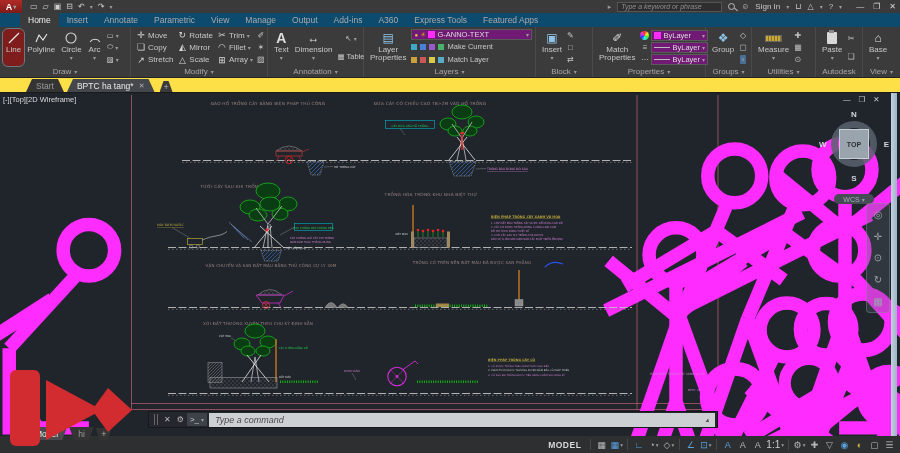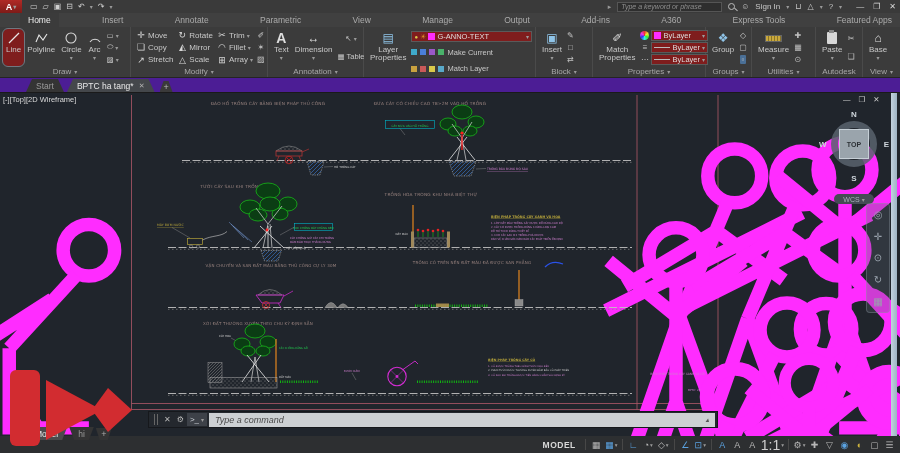--- a/index.html
+++ b/index.html
@@ -12,50 +12,50 @@
   .qat{display:flex;align-items:center;gap:5px;margin-left:8px;font-size:8px;color:#cfcfcf;}
   .qat span{cursor:default;}
   .tb-title{position:absolute;left:318px;top:0;height:13px;display:flex;align-items:center;gap:10px;color:#d6d6d6;font-size:8.5px;}
   .tb-right{position:absolute;right:4px;top:0;height:13px;display:flex;align-items:center;gap:6px;}
   .searchbox{display:flex;align-items:center;gap:3px;background:#2e2e2e;border:1px solid #555;height:10px;width:105px;padding:0 3px;color:#8f8f8f;font-style:italic;font-size:7px;}
   .binoc{width:7px;height:7px;border:1px solid #bbb;border-radius:50%;position:relative;}
   .binoc::after{content:"";position:absolute;left:5px;top:5px;width:4px;height:1px;background:#bbb;transform:rotate(40deg);}
   .winbtns{display:flex;gap:9px;color:#d8d8d8;font-size:8px;margin-left:8px;}
 
   
-  .tabrow{position:absolute;left:0;top:13px;width:900px;height:14px;background:#404040;display:flex;align-items:flex-end;padding-left:20px;justify-content:space-between;}
+  .tabrow{position:absolute;left:0;top:13px;width:900px;height:14px;background:#0c4a6e;display:flex;align-items:flex-end;padding-left:20px;}
   .rtab{height:14px;display:flex;align-items:center;padding:0 8px;font-size:8.5px;color:#ababab;}
   .rtab.active{background:#3b3b3b;color:#eee;}
 
   
   .ribbon{position:absolute;left:0;top:27px;width:900px;height:51px;background:#3b3b3b;display:flex;border-bottom:1px solid #242424;}
   .panel{display:flex;flex-direction:column;border-right:1px solid #4a4a4a;}
   .pbody{flex:1;display:flex;align-items:stretch;padding:2px 3px 0;}
   .pfoot{height:11px;font-size:8px;color:#a8a8a8;display:flex;align-items:center;justify-content:center;gap:3px;}
   .caret{font-size:6px;color:#9a9a9a;}
   .bigbtn{display:flex;flex-direction:column;align-items:center;padding:1px 3px;color:#ccc;}
   .bigbtn .bico{height:16px;display:flex;align-items:center;justify-content:center;font-size:12px;color:#dedede;}
   .blabel{font-size:8px;line-height:8px;text-align:center;color:#c8c8c8;white-space:nowrap;}
   .sel{background:#7f1d1d;outline:1px solid #707780;border-radius:5px;}
   .mcol{display:flex;flex-direction:column;justify-content:space-around;padding:0 2px;}
   .mitem{display:flex;align-items:center;gap:2px;font-size:8px;color:#c8c8c8;height:12px;white-space:nowrap;}
   .mico{font-size:9px;width:10px;text-align:center;color:#d8d8d8;}
   .minicol{display:flex;flex-direction:column;justify-content:space-around;align-items:center;padding:0 2px;font-size:8px;color:#c0c0c0;}
-  .combo{display:flex;align-items:center;gap:2px;background:#7f1d1d;border:1px solid #5a5a5a;height:11px;padding:0 2px;font-size:7.5px;color:#ddd;white-space:nowrap;}
+  .combo{display:flex;align-items:center;gap:2px;background:#701a75;border:1px solid #5a5a5a;height:11px;padding:0 2px;font-size:7.5px;color:#ddd;white-space:nowrap;}
   .sw{width:7px;height:7px;background:#FF2CFF;display:inline-block;}
   .linesample{width:16px;height:1px;background:#bbb;display:inline-block;}
   .sq{width:6px;height:6px;display:inline-block;margin-right:1px;}
   .cwheel{width:9px;height:9px;border-radius:50%;background:conic-gradient(#e33,#ee3,#3e3,#3ee,#33e,#e3e,#e33);}
   .ruler{width:17px;height:7px;background:repeating-linear-gradient(90deg,#caa93c 0 2px,#8a7428 2px 3px);border:1px solid #666;}
   .clip{width:10px;height:12px;background:#d8d8d8;border-radius:1px;position:relative;}
   .clip::before{content:"";position:absolute;top:-2px;left:2px;width:5px;height:3px;background:#8a8a8a;}
   .ly{font-size:7.5px;color:#c8c8c8;display:flex;align-items:center;gap:2px;height:12px;}
 
   
-  .filetabs{position:absolute;left:0;top:78px;width:900px;height:15px;background:#4c1d95;display:flex;align-items:flex-end;padding-left:26px;border-bottom:1px solid #1a1a1a;}
+  .filetabs{position:absolute;left:0;top:78px;width:900px;height:15px;background:#fde047;display:flex;align-items:flex-end;padding-left:26px;border-bottom:1px solid #1a1a1a;}
   .ftab{height:13px;display:flex;align-items:center;gap:5px;padding:0 10px;font-size:8.5px;color:#9a9a9a;background:#343434;clip-path:polygon(6px 0,calc(100% - 6px) 0,100% 100%,0 100%);margin-right:3px;}
   .ftab.active{background:#44474b;color:#e8e8e8;}
   .ftab .x{font-size:7px;color:#b0b0b0;}
   .addtab{width:13px;height:11px;background:#3a3a3a;color:#bbb;font-size:9px;display:flex;align-items:center;justify-content:center;margin-left:2px;clip-path:polygon(4px 0,calc(100% - 4px) 0,100% 100%,0 100%);}
 
   
   .canvas{position:absolute;left:0;top:93px;width:900px;height:343px;background:#20252c;}
   .vplabel{position:absolute;left:3px;top:95px;font-size:7.5px;color:#d8d8d8;z-index:5;}
   .vpbtns{position:absolute;left:843px;top:95px;display:flex;gap:8px;color:#d0d0d0;font-size:7.5px;z-index:5;}
   .vcube{position:absolute;left:818px;top:110px;width:72px;height:96px;z-index:5;font-size:8px;color:#cfd6dc;}
@@ -78,21 +78,21 @@
   .cmdup{margin-left:auto;color:#555;font-size:7px;}
 
   
   .statusbar{position:absolute;left:0;top:436px;width:900px;height:17px;background:#2d2f31;display:flex;align-items:center;justify-content:flex-end;padding-right:4px;gap:2px;z-index:20;}
   .sb-model{font-size:8.5px;font-weight:bold;color:#d8d8d8;letter-spacing:.5px;padding:0 5px;}
   .sbi{min-width:13px;height:13px;display:flex;align-items:center;justify-content:center;font-size:9px;color:#b8b8b8;gap:1px;}
   .sbi.blue{color:#5aa2e0;}
   .sbi.yellow{color:#cdb23e;}
   .sbi .caret{font-size:5.5px;}
   .sbsep{width:1px;height:11px;background:#474747;margin:0 2px;}
-  .sb-scale{font-size:14px;color:#cfcfcf;}
+  .sb-scale{font-size:10px;color:#cfcfcf;}
 
   
   .layouttabs{position:absolute;left:26px;top:427px;display:flex;align-items:flex-end;gap:2px;z-index:25;}
   .ltab{height:13px;padding:0 9px;font-size:8.5px;display:flex;align-items:center;clip-path:polygon(0 0,100% 0,calc(100% - 5px) 100%,5px 100%);}
   .ltab.active{background:#4a4a4c;color:#eee;}
   .ltab.idle{background:#343434;color:#9a9a9a;}
   .laddtab{height:12px;width:16px;background:#343434;color:#aaa;font-size:9px;display:flex;align-items:center;justify-content:center;clip-path:polygon(0 0,100% 0,calc(100% - 4px) 100%,4px 100%);}
   .klogo{position:absolute;left:6px;top:368px;z-index:40;}
   .watermark{position:absolute;left:2px;top:439px;z-index:45;color:#e03237;font-size:12.5px;font-weight:bold;letter-spacing:.2px;margin-top:13px;}
 
@@ -338,20 +338,24 @@
           </div>
           <div class="ly">
             <span class="sq" style="background:#c9a23f;"></span>
             <span class="sq" style="background:#c95959;"></span>
             <span class="sq" style="background:#d9c94a;"></span>
             <span class="sq" style="background:#59a9c9;"></span>
             <span>Match Layer</span>
           </div>
         </div>
       </div>
+      <div class="pfoot">
+          <span>Layers</span>
+          <span class="caret">▾</span>
+        </div>
     </div>
 
     <div class="panel" style="width:57px;">
       <div class="pbody">
         <div class="bigbtn">
           <span class="bico" style="color:#8fc4e8;">▣</span>
           <span class="blabel">Insert</span>
           <span class="caret">▾</span>
         </div>
         <div class="minicol">

